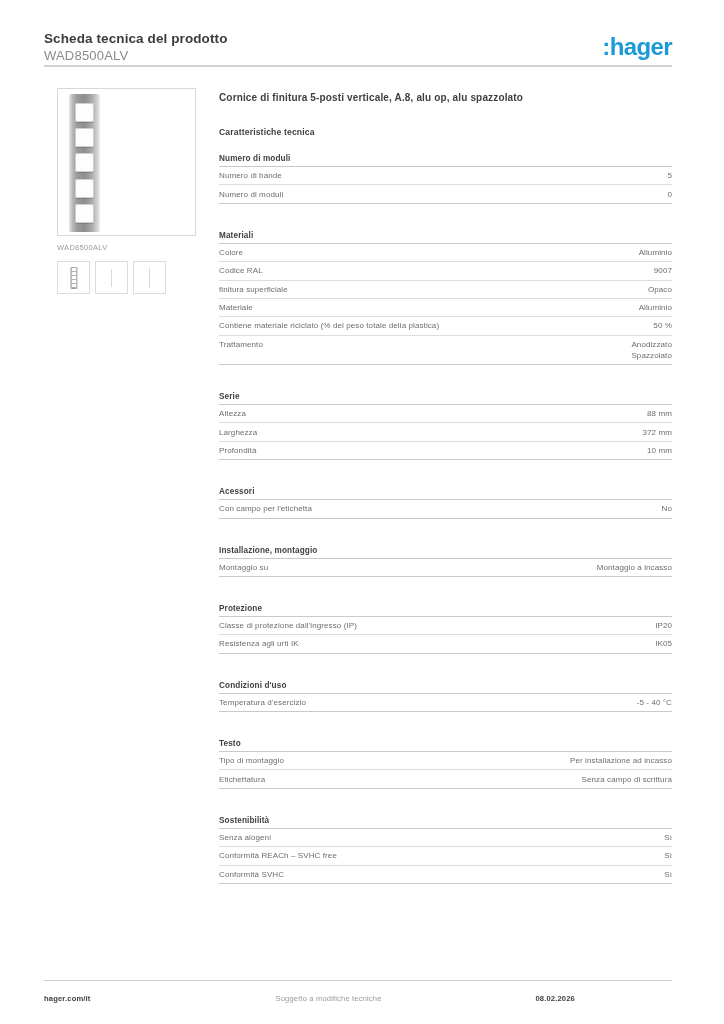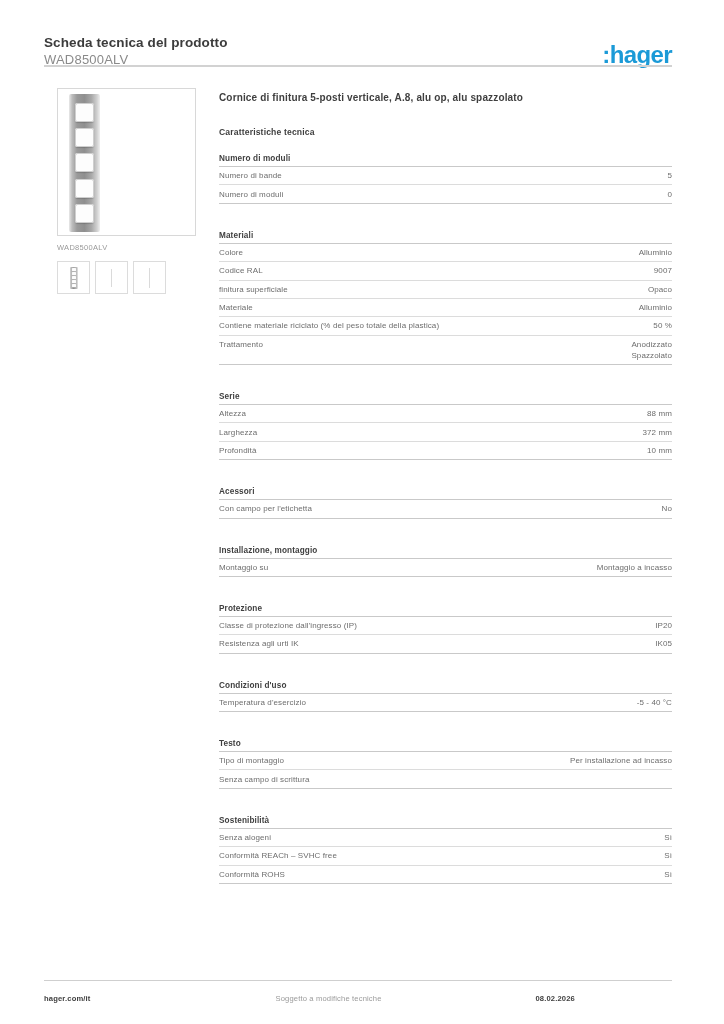--- a/index.html
+++ b/index.html
@@ -27,21 +27,21 @@
   }
 
   
   .header {
     position: absolute;
     top: 24px;
     left: 44px;
     width: 628px;
     height: 44px;
     display: flex;
-    align-items: flex-end;
+    align-items: center;
     justify-content: space-between;
   }
 
   .header-titles { padding-top: 1px; }
 
   .doc-title {
     font-size: 13.5px;
     font-weight: bold;
     color: #3c3c3c;
     letter-spacing: 0.1px;
@@ -411,35 +411,36 @@
             <div class="spec-value">-5 - 40 °C</div>
           </div>
         </div>
         <div class="section">
           <div class="section-title">Testo</div>
           <div class="spec-row">
             <div class="spec-label">Tipo di montaggio</div>
             <div class="spec-value">Per installazione ad incasso</div>
           </div>
           <div class="spec-row">
+            <div class="spec-label">Etichettatura</div>
             <div class="spec-value">Senza campo di scrittura</div>
           </div>
         </div>
         <div class="section">
           <div class="section-title">Sostenibilità</div>
           <div class="spec-row">
             <div class="spec-label">Senza alogeni</div>
             <div class="spec-value">Sì</div>
           </div>
           <div class="spec-row">
             <div class="spec-label">Conformità REACh – SVHC free</div>
             <div class="spec-value">Sì</div>
           </div>
           <div class="spec-row">
-            <div class="spec-label">Conformità ROHS</div>
+            <div class="spec-label">Conformità SVHC</div>
             <div class="spec-value">Sì</div>
           </div>
         </div>
       </div>
   </div>
 
   <div class="footer-rule"></div>
   <div class="footer">
     <div class="footer-left">hager.com/it</div>
     <div class="footer-center">Soggetto a modifiche tecniche</div>

